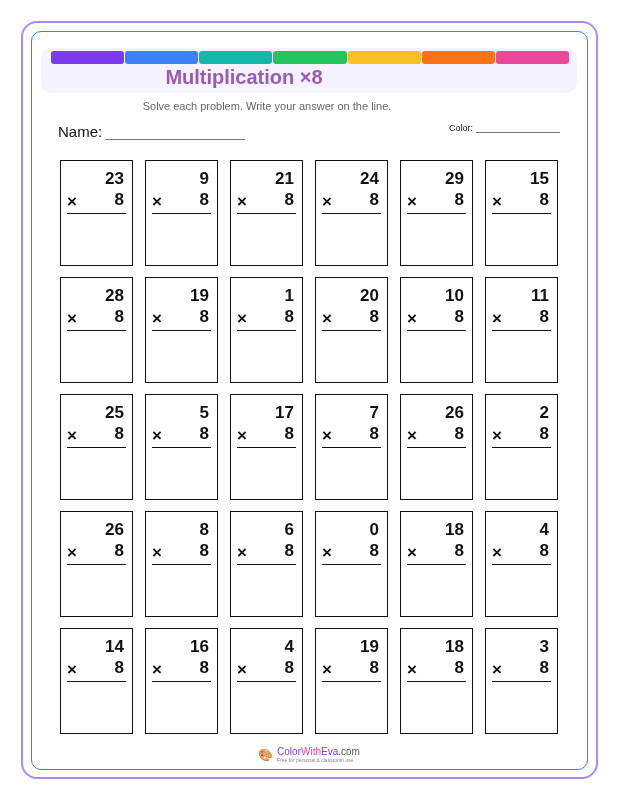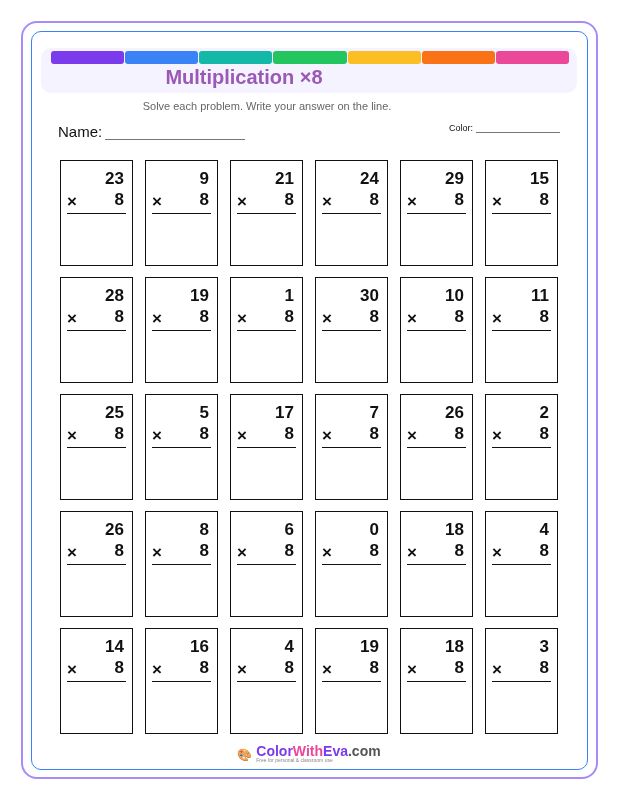--- a/index.html
+++ b/index.html
@@ -16,21 +16,21 @@
   .date-line { position: absolute; left: 449px; top: 123px; font-size: 9px; color: #111; }
   .blank { display: inline-block; border-bottom: 0.8px solid #777; height: 10px; vertical-align: bottom; margin-left: 3px; }
   .grid { position: absolute; left: 60px; top: 160px; display: grid; grid-template-columns: repeat(6, 73px); column-gap: 12px; row-gap: 11px; }
   .card { width: 73px; height: 106px; border: 1.6px solid #111; position: relative; background: #fff; padding-left: 40px; }
   .card .top { position: absolute; right: 8px; top: 8px; font-size: 17px; font-weight: bold; }
   .card .op { position: absolute; left: 6px; top: 31px; font-size: 17px; font-weight: bold; }
   .card .bottom { position: absolute; right: 8px; top: 29px; font-size: 17px; font-weight: bold; }
   .card .rule { position: absolute; left: 6px; right: 6px; top: 52px; border-top: 1.8px solid #111; }
   .footer { position: absolute; left: 0; top: 746px; width: 618px; display: flex; justify-content: center; align-items: center; gap: 4px; }
   .logo-icon { font-size: 12px; line-height: 12px; }
-  .brand { font-size: 14px; font-weight: bold; line-height: 11px; }
+  .brand { font-size: 10px; font-weight: normal; line-height: 11px; }
   .brand .c1 { color: #7c3aed; } .brand .c2 { color: #ec4899; } .brand .c3 { color: #7c3aed; } .brand .c4 { color: #555; }
   .tagline { font-size: 5px; color: #888; line-height: 6px; }
 </style>
 </head>
 <body>
 
 <div class="outer-frame"></div>
 <div class="inner-frame"></div>
 <div class="header-band"></div>
 <div class="rainbow" id="rainbow">
@@ -102,21 +102,21 @@
       <span class="bottom">8</span>
       <div class="rule"></div>
     </div>
     <div class="card">
       <span class="top">1</span>
       <span class="op">×</span>
       <span class="bottom">8</span>
       <div class="rule"></div>
     </div>
     <div class="card">
-      <span class="top">30</span>
+      <span class="top">20</span>
       <span class="op">×</span>
       <span class="bottom">8</span>
       <div class="rule"></div>
     </div>
     <div class="card">
       <span class="top">10</span>
       <span class="op">×</span>
       <span class="bottom">8</span>
       <div class="rule"></div>
     </div>

